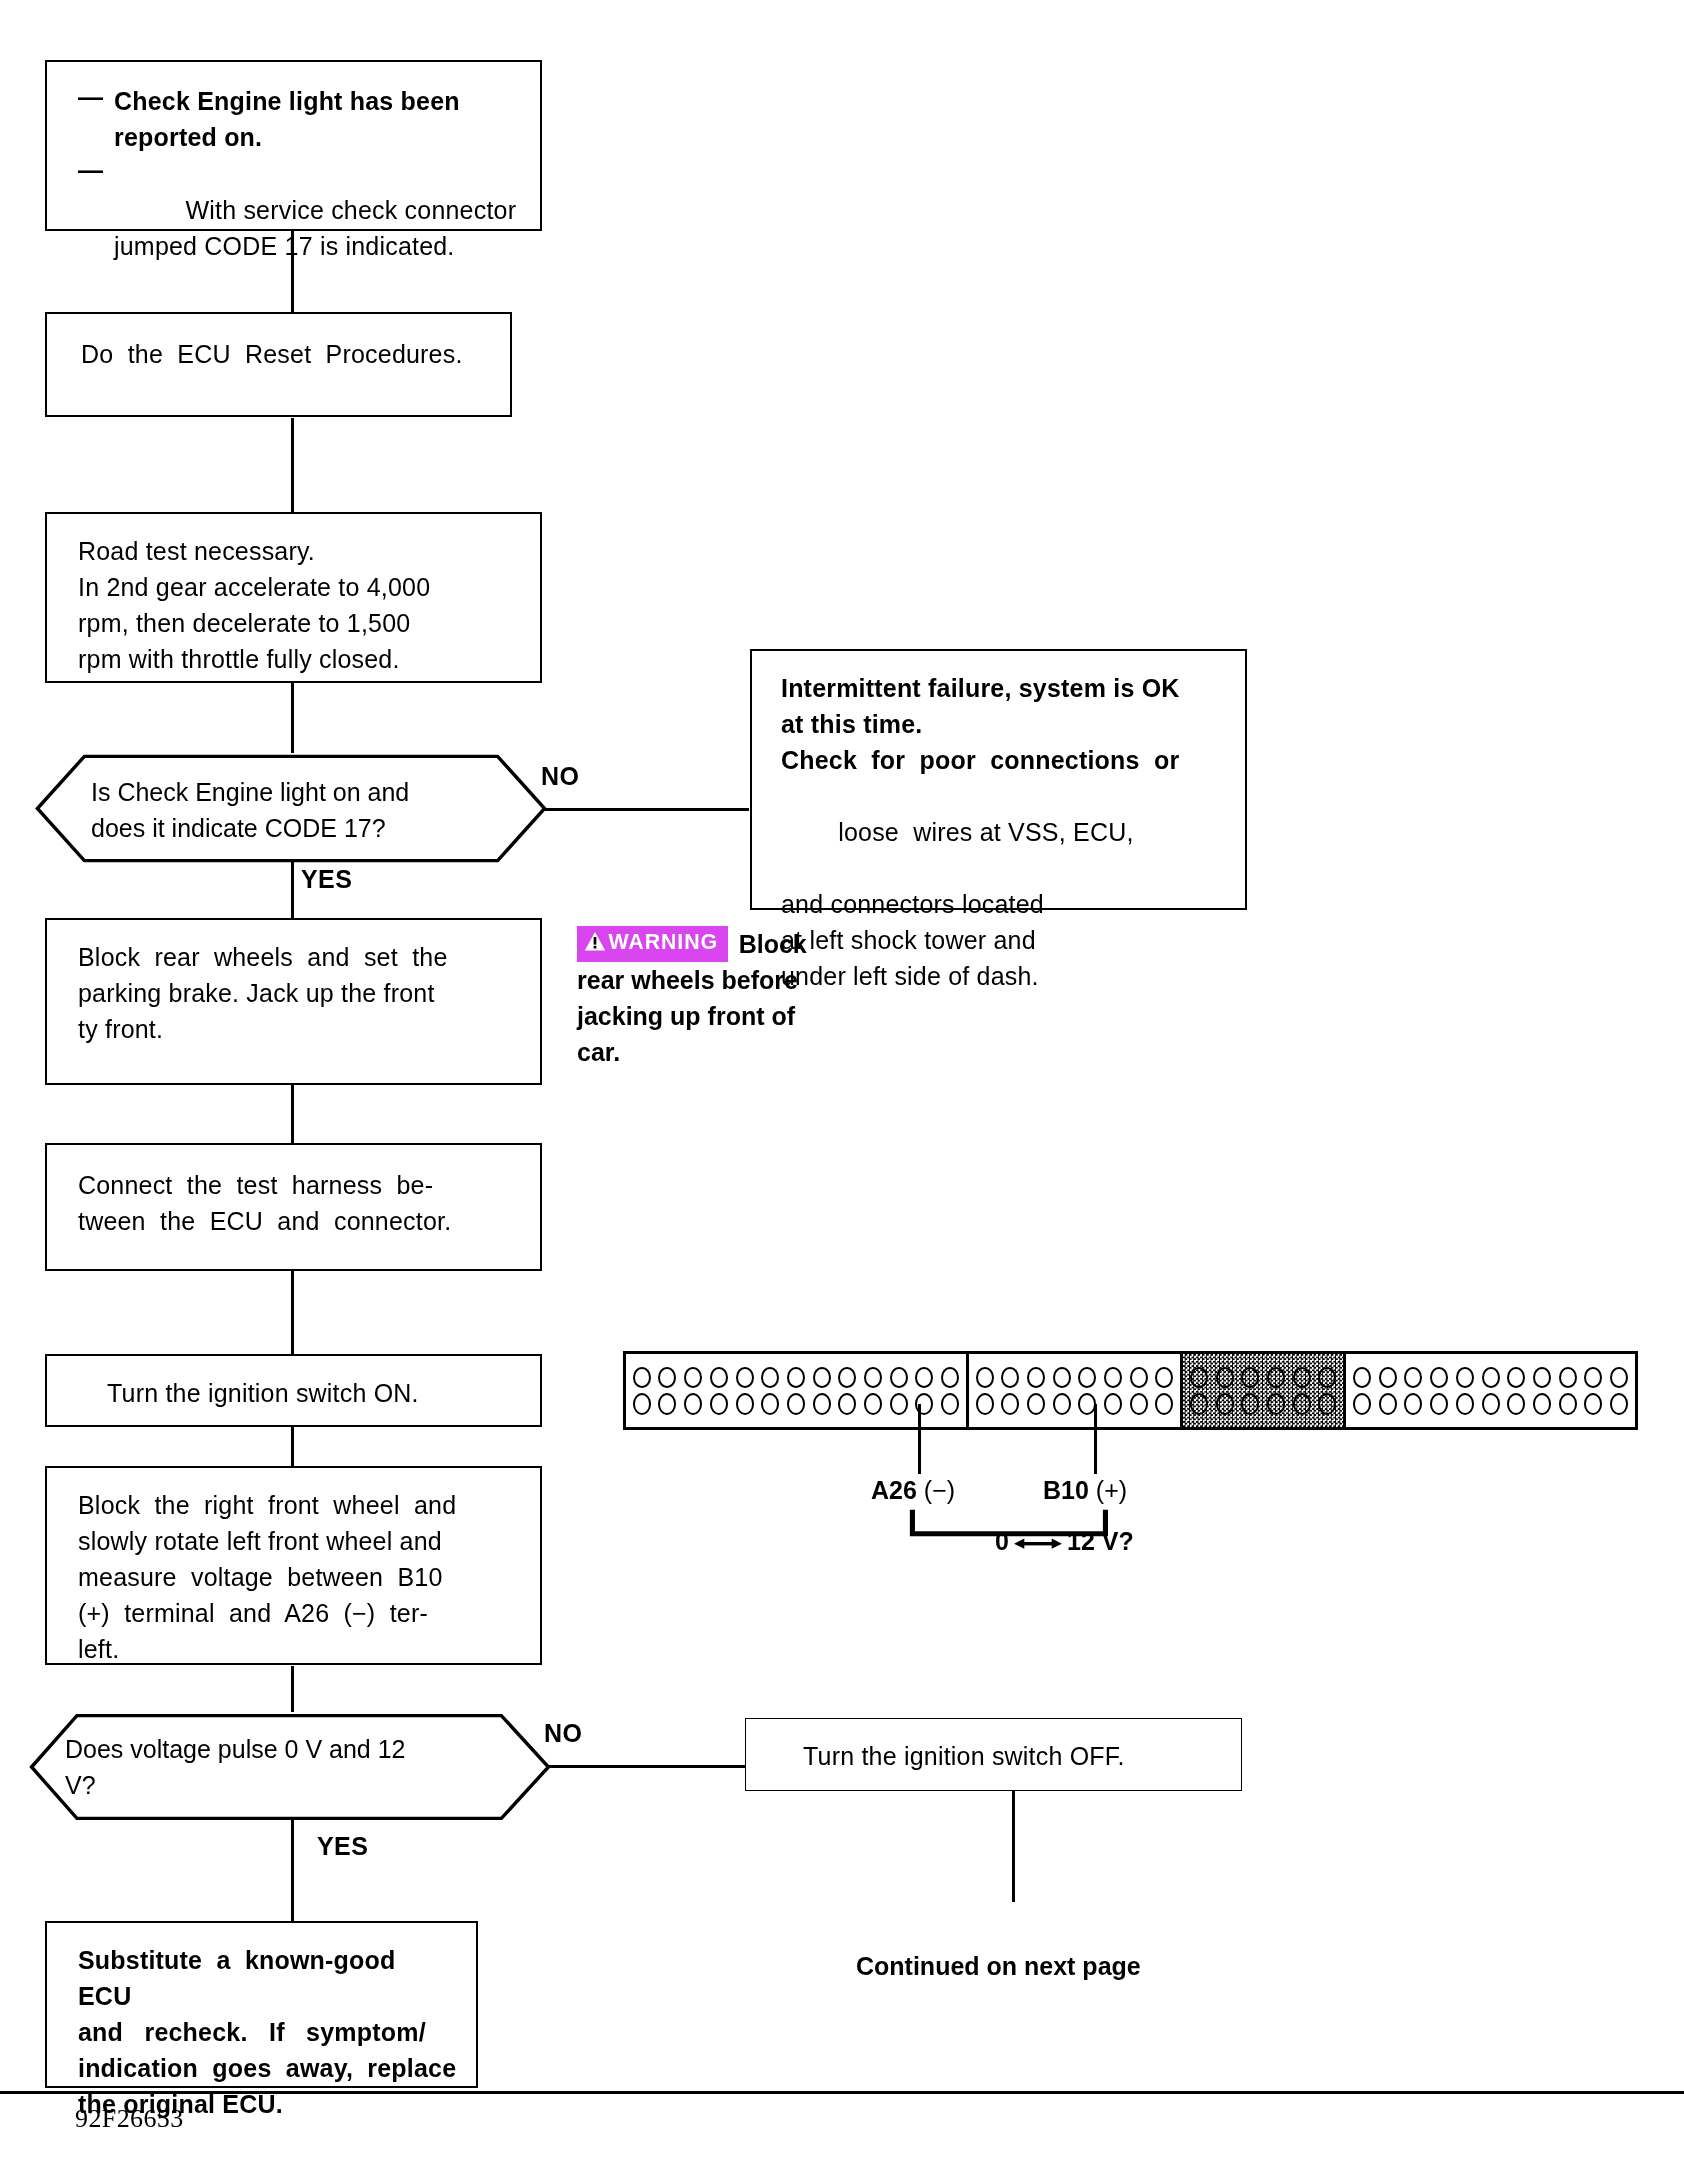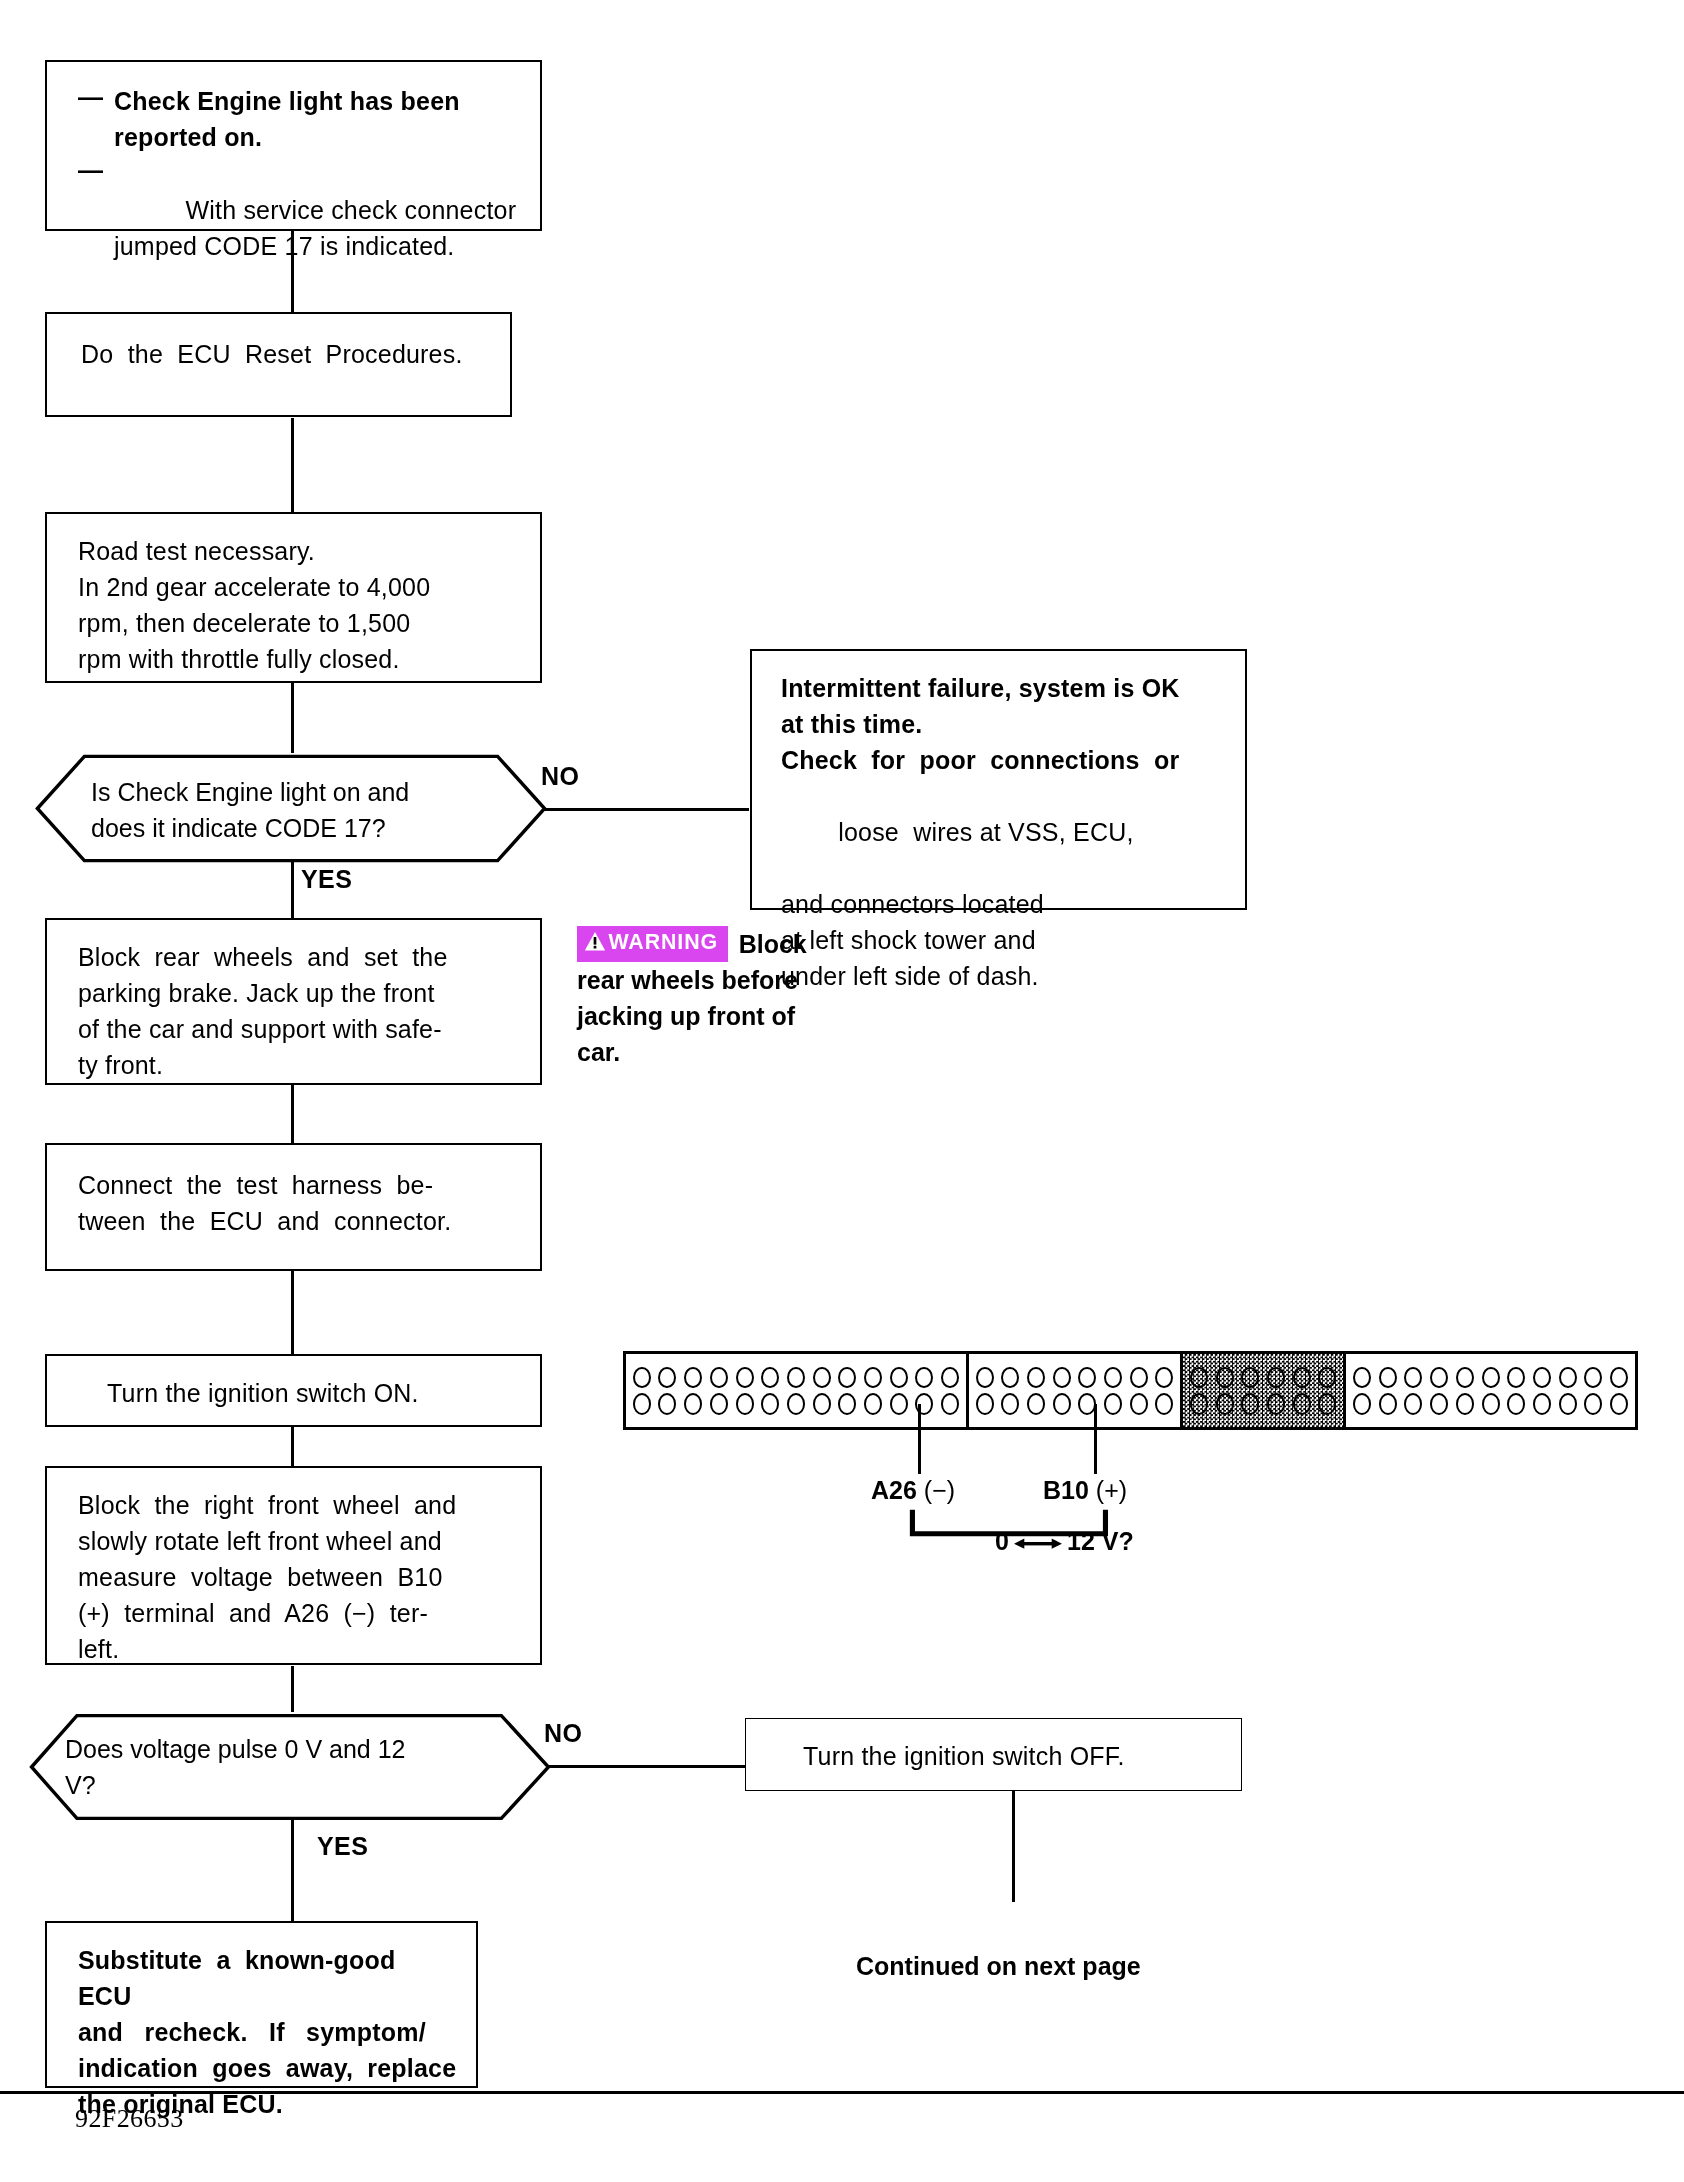--- a/index.html
+++ b/index.html
@@ -265,21 +265,20 @@
     </div>
     <div class="warn-text" style="white-space:pre-line;">rear wheels before
 jacking up front of
 car.</div>
   </div>
 
   <div class="box" id="block-wheels-box" style="left:45px; top:918px; width:497px; height:167px;">
     <div class="inner" style="left:31px; right:17px; top:19px;">
       <div class="txt">Block  rear  wheels  and  set  the</div>
       <div class="txt">parking brake. Jack up the front</div>
-      <div class="txt">of the car and support with safe-</div>
       <div class="txt">ty front.</div>
     </div>
   </div>
 
   <div class="vline" style="left:291px; top:1085px; height:58px;"></div>
 
   <div class="box" id="test-harness-box" style="left:45px; top:1143px; width:497px; height:128px;">
     <div class="inner" style="left:31px; right:17px; top:22px;">
       <div class="txt">Connect  the  test  harness  be-</div>
       <div class="txt">tween  the  ECU  and  connector.</div>

